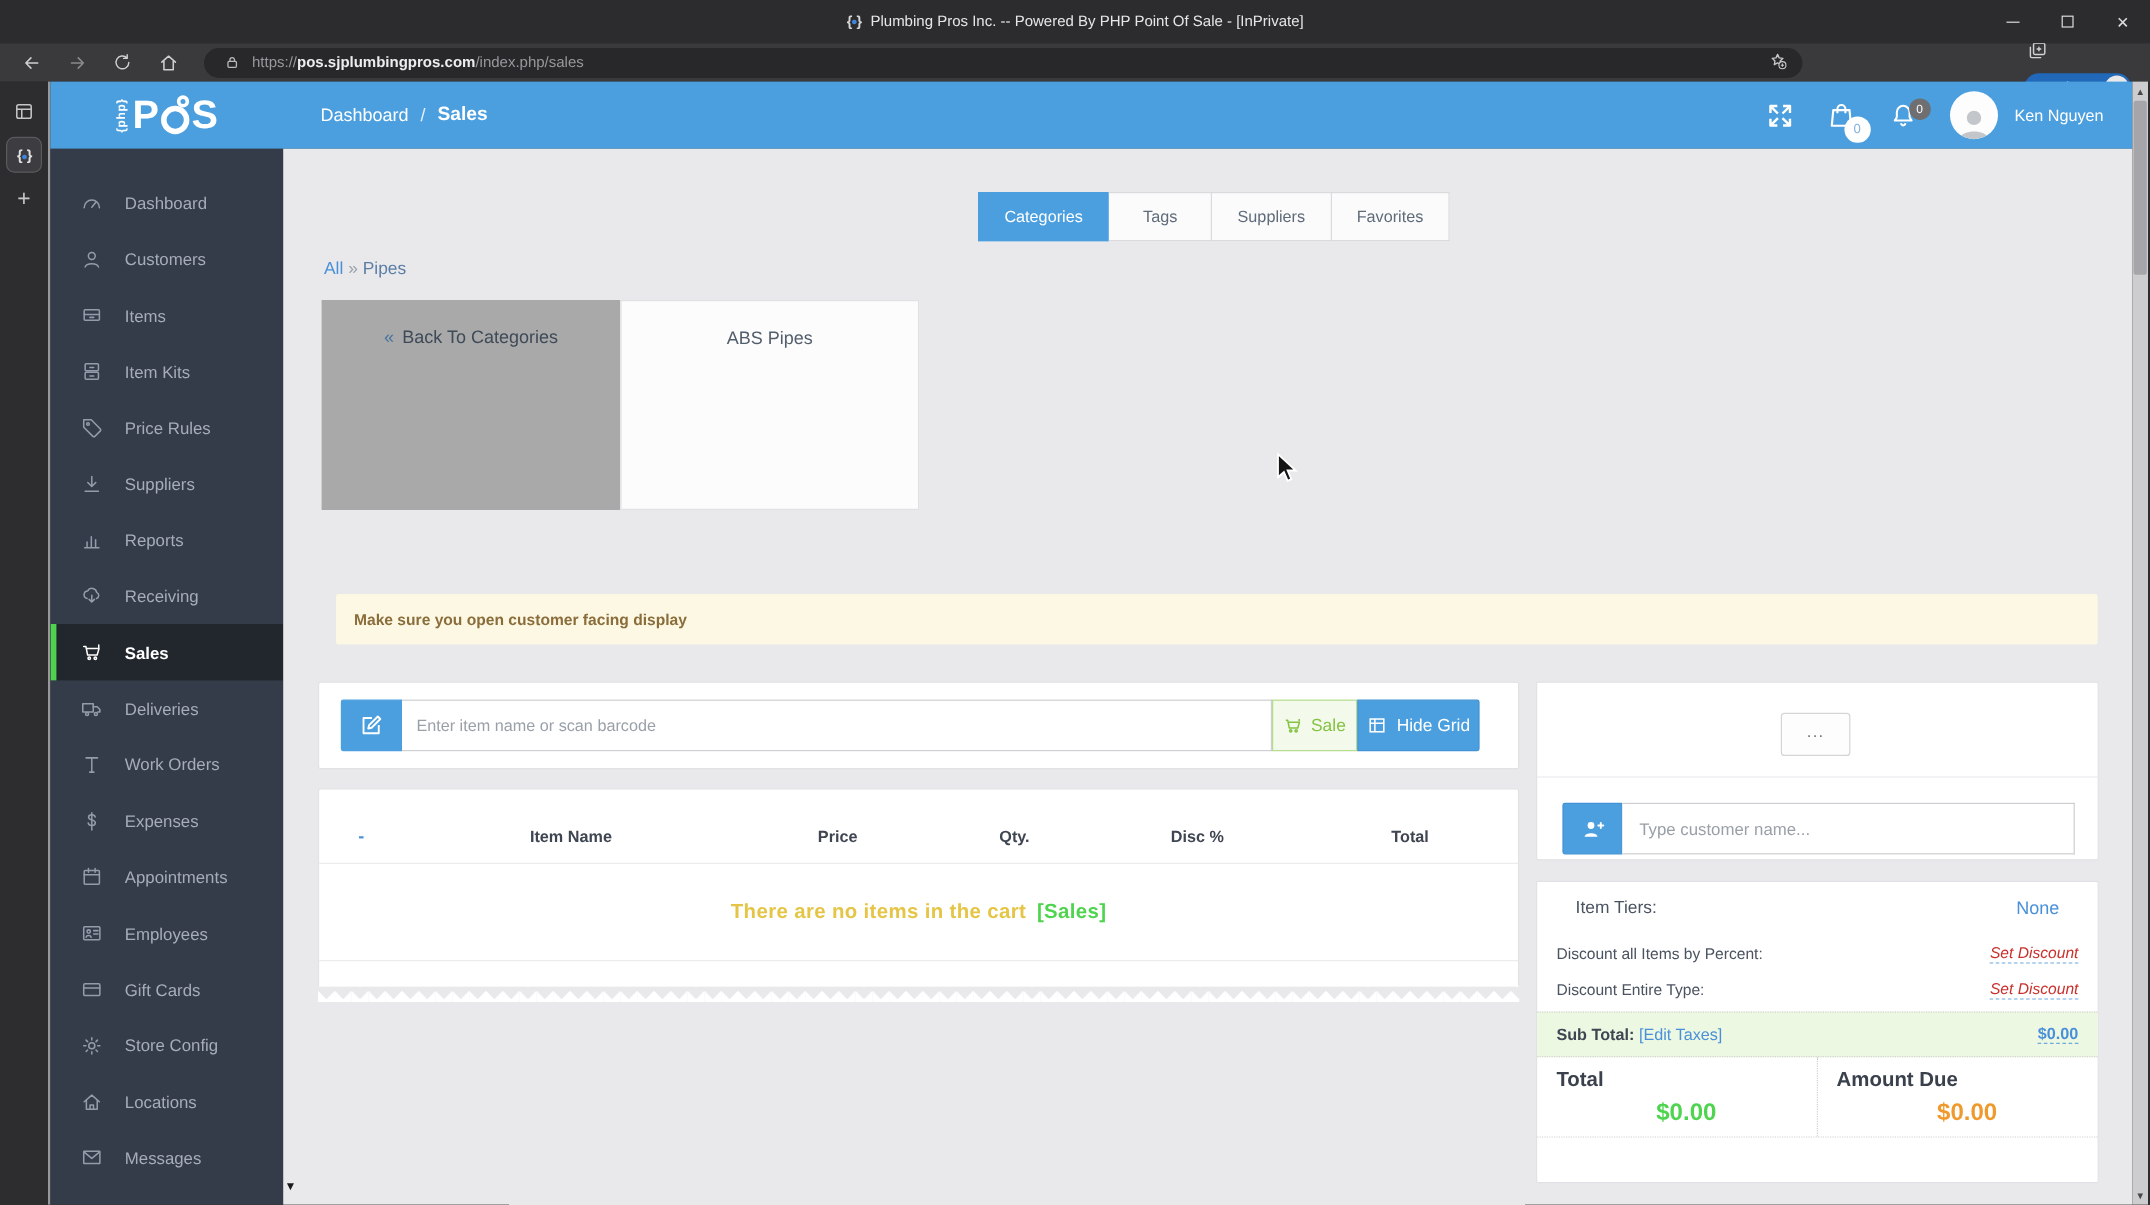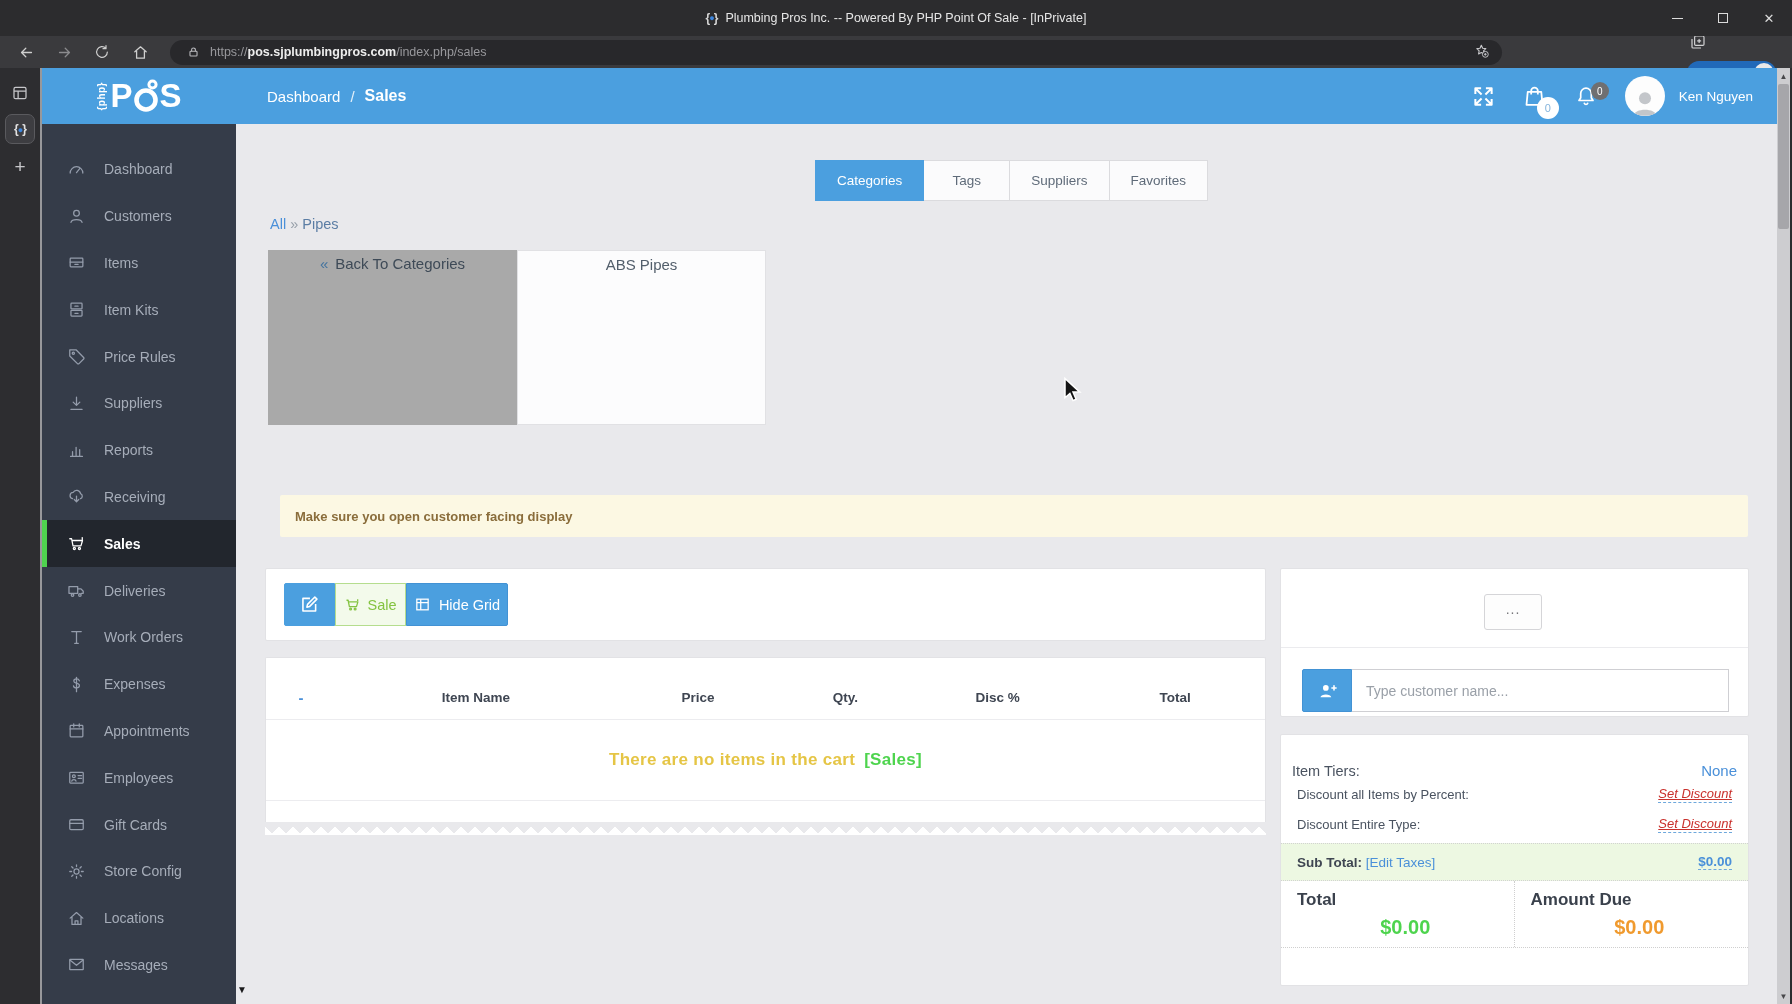--- a/index.html
+++ b/index.html
@@ -77,21 +77,21 @@
   .tab { min-width:86px; padding:0 21px; display:flex; align-items:center; justify-content:center;
     background:#fbfbfc; border:1px solid #dbdbde; border-left:none; color:#5f6b79; font-size:13.5px; }
   .tab:first-child { border-left:1px solid #dbdbde; }
   .tab.active { background:#4b9fdf; border-color:#4b9fdf; color:#fff; }
 
   .cat-breadcrumb { position:absolute; left:34px; top:92px; font-size:14.5px; color:#98a0aa; }
   .cat-breadcrumb .root { color:#4a90d9; }
   .cat-breadcrumb .cur { color:#5b7da4; }
 
   .tiles { position:absolute; left:32px; top:126px; display:flex; }
-  .tile { width:249px; height:175px; font-size:15px; display:flex; justify-content:center; padding-top:5px; }
+  .tile { width:249px; height:175px; font-size:15px; display:flex; justify-content:center; padding-top:23px; }
   .tile-back { background:#a9a9a9; color:#3e4a57; }
   .tile-back .laquo { color:#44749f; margin-right:7px; }
   .tile-item { background:#fcfcfd; border:1px solid #e1e1e4; color:#525e6b; }
 
   .notice { position:absolute; left:44px; top:371px; width:1468px; height:42px; background:#fcf8e3;
     border-radius:2px; color:#8a6d3b; font-weight:bold; font-size:13px; display:flex; align-items:center; padding-left:15px; }
 
   .card { position:absolute; background:#fff; border:1px solid #e2e2e5; border-radius:2px; }
 
   
@@ -130,26 +130,26 @@
     border:1px solid #d5d5d8; border-radius:3px; color:#76767a; font-size:14px; letter-spacing:1px;
     display:flex; align-items:center; justify-content:center; padding-bottom:7px; }
   .r1-divider { position:absolute; left:0; right:0; top:78px; border-top:1px solid #ebebee; }
   .cust-row { position:absolute; left:21px; top:100px; right:19px; height:43px; display:flex; }
   .cust-icon-btn { width:50px; background:#4b9fdf; border:1px solid #4292d4; color:#fff; display:flex;
     align-items:center; justify-content:center; border-radius:2px 0 0 2px; flex:none; }
   .cust-input { flex:1; border:1px solid #cfcfd3; border-left:none; padding:0 14px; font-size:14px; color:#555; outline:none; }
   .cust-input::placeholder { color:#9aa0a8; }
 
   .card-r2 { left:1044px; top:610px; width:469px; height:252px; }
-  .tier-row { height:44px; display:flex; align-items:flex-end; justify-content:space-between; padding:0 11px;
+  .tier-row { height:44px; display:flex; align-items:center; justify-content:space-between; padding:0 32px;
     font-size:14.5px; color:#4a5360; }
   .tier-row .val { color:#4a90d9; font-size:15px; }
   .disc-row { height:30px; display:flex; align-items:center; justify-content:space-between; padding:0 16px;
     font-size:13px; color:#4a5360; }
-  .set-discount { color:#c9302c; font-style:italic; border-bottom:1px dashed #6ea8dc; padding-bottom:1px;text-decoration:underline; }
+  .set-discount { color:#c9302c; font-style:italic; border-bottom:1px dashed #6ea8dc; padding-bottom:1px; }
   .subtotal-row { height:38px; margin-top:4px; background:#edf8e2; border-top:1px dotted #d2d2d2; border-bottom:1px dotted #d2d2d2;
     display:flex; align-items:center; justify-content:space-between; padding:0 16px; font-size:13.5px; color:#3f4652; }
   .subtotal-row .lbl b { font-weight:bold; }
   .edit-taxes { color:#4a90d9; }
   .subtotal-val { color:#4a90d9; font-weight:bold; border-bottom:1px dashed #6ea8dc; }
   .totals-row { display:flex; height:67px; border-bottom:1px dotted #cfcfcf; }
   .total-cell { width:50%; padding:9px 0 0 16px; }
   .total-cell:first-child { border-right:1px dotted #cfcfcf; }
   .total-cell .t-label { font-size:17px; font-weight:bold; color:#3a414c; }
   .total-cell .t-value { text-align:center; font-size:20px; font-weight:bold; margin-top:6px; }
@@ -527,20 +527,21 @@
             <span>Make sure you open customer facing display</span>
           </div>
 
           <div class="card card-a">
             <button class="edit-btn">
               <svg width="21" height="21" viewBox="0 0 24 24" fill="none" stroke="currentColor" stroke-width="1.8" stroke-linejoin="round">
                   <path d="M12.5 5H4.5v14.5H19V11.5"></path>
                   <path d="M18.1 3.5l2.4 2.4-8.3 8.3-3.2.8.8-3.2z"></path>
                 </svg>
             </button>
+            <input class="item-input" placeholder="Enter item name or scan barcode" style="">
             <button class="sale-btn">
               <svg width="17" height="17" viewBox="0 0 24 24" fill="none" stroke="currentColor" stroke-width="1.8" stroke-linejoin="round">
                   <path d="M3.5 6h2.3l1.8 9h10l2-6.8H7.2"></path>
                   <path d="M19.3 4.5v2.5"></path>
                   <circle cx="9.3" cy="18.3" r="1.3"></circle>
                   <circle cx="15.7" cy="18.3" r="1.3"></circle>
                 </svg>
               <span>Sale</span>
             </button>
             <button class="hidegrid-btn">

